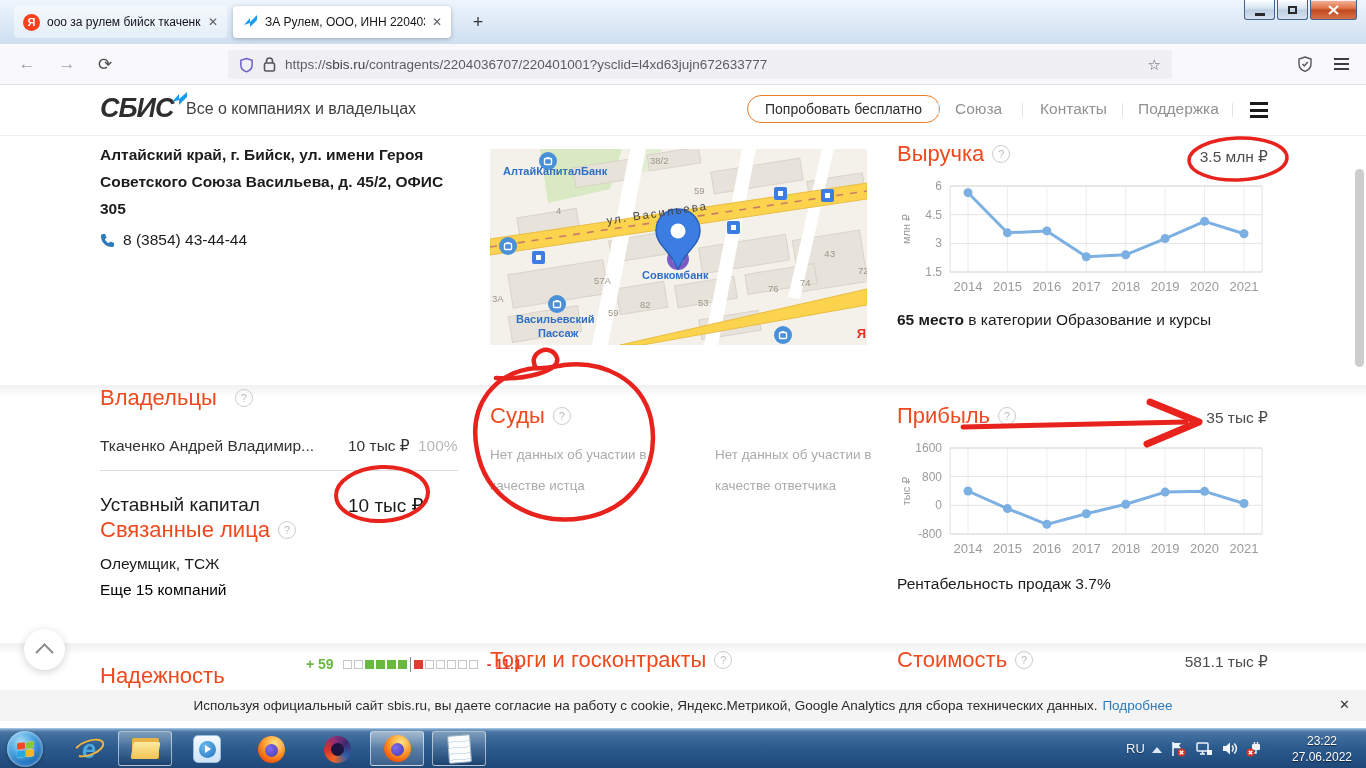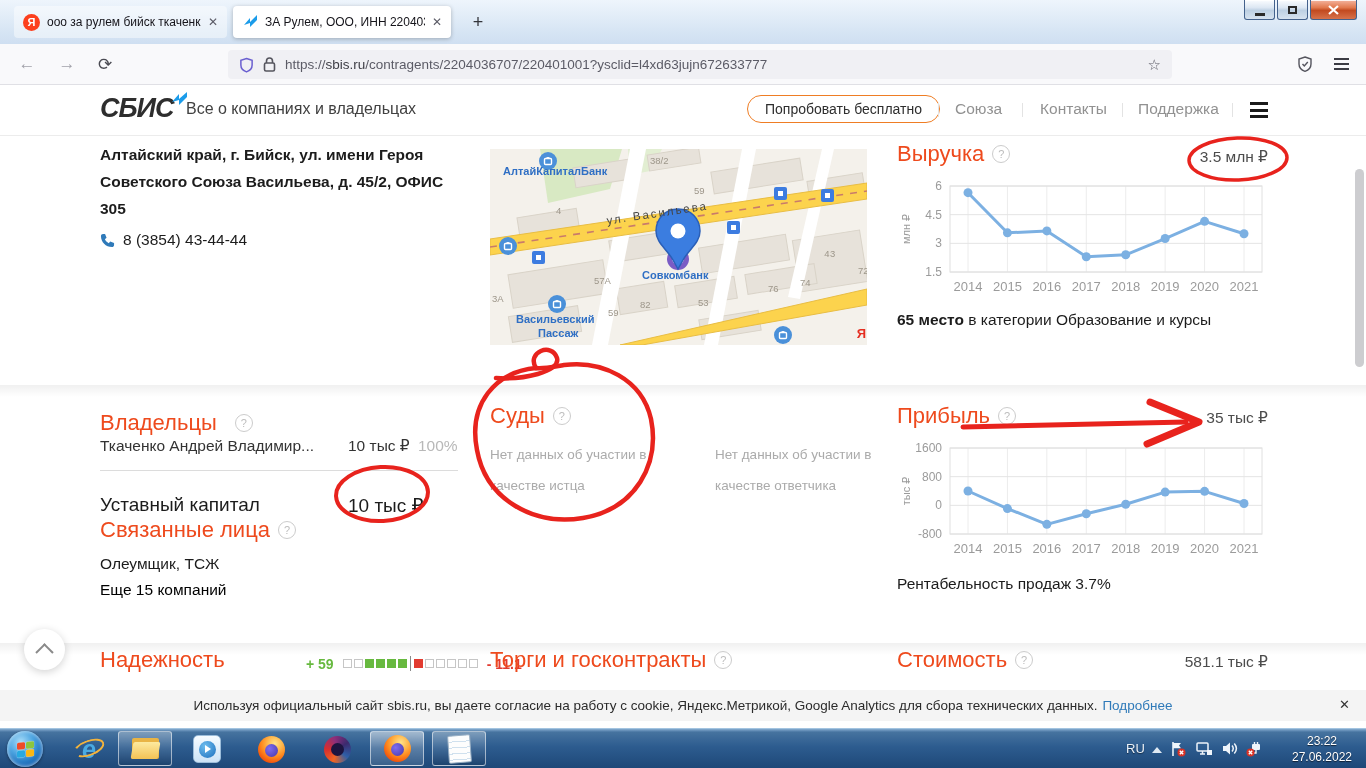--- a/index.html
+++ b/index.html
@@ -77,21 +77,21 @@
   .orow .o-amt,.ocap .o-amt{position:absolute;left:248px;top:0;}
   .orow .o-share{position:absolute;left:318px;top:0;color:#b8b8b8;}
   .ocap{position:absolute;left:100px;top:409px;width:358px;font-size:19px;color:#1c1c1c;font-weight:normal;}
   .rel-items{position:absolute;left:100px;top:470px;font-size:15.5px;color:#1c1c1c;}
   .rel-more{position:absolute;left:100px;top:496px;font-size:15.5px;color:#000000;}
 
   .court-txt{position:absolute;top:354px;width:182px;font-size:13.5px;color:#ababab;line-height:31px;}
 
   .band{position:absolute;left:0;right:0;height:12px;background:linear-gradient(rgba(0,0,0,.06),rgba(0,0,0,0));}
 
-  .rel-ind{position:absolute;left:306px;top:571px;display:flex;align-items:flex-start;gap:2px;font-size:14px;}
+  .rel-ind{position:absolute;left:306px;top:571px;display:flex;align-items:center;gap:2px;font-size:14px;}
   .rel-pos{color:#67b93f;font-weight:bold;margin-right:7px;}
   .rel-neg{color:#e23b30;font-weight:bold;margin-left:7px;}
   .sq{width:9px;height:9px;border:1px solid #c6c6c6;box-sizing:border-box;flex:none;}
   .sq.g{background:#67b93f;border-color:#67b93f;}
   .sq.r{background:#e23b30;border-color:#e23b30;}
   .sqsep{width:1px;height:15px;background:#8a8a8a;margin:0 1px;flex:none;}
 
   .cookie{position:absolute;left:0;right:0;top:605px;height:31px;background:#f4f4f4;display:flex;
     align-items:center;justify-content:center;font-size:13.5px;color:#2b2b2b;gap:5px;}
   .cookie .c-link{color:#2f7ab9;}
@@ -368,21 +368,21 @@
           <circle cx="194.28571428571428" cy="78.71111111111112" r="4.5" fill="#7cb0e2"></circle>
           <circle cx="233.71428571428572" cy="76.8" r="4.5" fill="#7cb0e2"></circle>
           <circle cx="273.1428571428571" cy="60.55555555555556" r="4.5" fill="#7cb0e2"></circle>
           <circle cx="312.57142857142856" cy="43.35555555555555" r="4.5" fill="#7cb0e2"></circle>
           <circle cx="352" cy="55.77777777777778" r="4.5" fill="#7cb0e2"></circle>
         </svg></div>
     <div class="rank"><b>65 место</b><span> в категории Образование и курсы</span></div>
 
     <div class="band" style="top:300px;"></div>
 
-    <div class="sec-title" style="left:100px;top:325px;gap:18px;">
+    <div class="sec-title" style="left:100px;top:300px;gap:18px;">
       <span>Владельцы</span>
       <span class="help">?</span>
     </div>
     <div class="orow">
       <span class="o-name">Ткаченко Андрей Владимир...</span>
       <span class="o-amt">10 тыс ₽</span>
       <span class="o-share">100%</span>
     </div>
     <div class="ocap">
       <span>Уставный капитал</span>
@@ -442,21 +442,21 @@
           <circle cx="194.28571428571428" cy="73.75416666666668" r="4.5" fill="#7cb0e2"></circle>
           <circle cx="233.71428571428572" cy="64.25833333333333" r="4.5" fill="#7cb0e2"></circle>
           <circle cx="273.1428571428571" cy="52.074999999999996" r="4.5" fill="#7cb0e2"></circle>
           <circle cx="312.57142857142856" cy="51.358333333333334" r="4.5" fill="#7cb0e2"></circle>
           <circle cx="352" cy="63.54166666666666" r="4.5" fill="#7cb0e2"></circle>
         </svg></div>
     <div class="margin-txt">Рентабельность продаж 3.7%</div>
 
     <div class="band" style="top:558px;"></div>
 
-    <div class="sec-title" style="left:100px;top:562px;">
+    <div class="sec-title" style="left:100px;top:578px;">
       <span>Надежность</span>
     </div>
     <div class="rel-ind">
       <span class="rel-pos">+ 59</span>
       <span id="rel-squares" style="display:flex;align-items:center;gap:2px;">
           <span class="sq"></span>
           <span class="sq"></span>
           <span class="sq g"></span>
           <span class="sq g"></span>
           <span class="sq g"></span>

